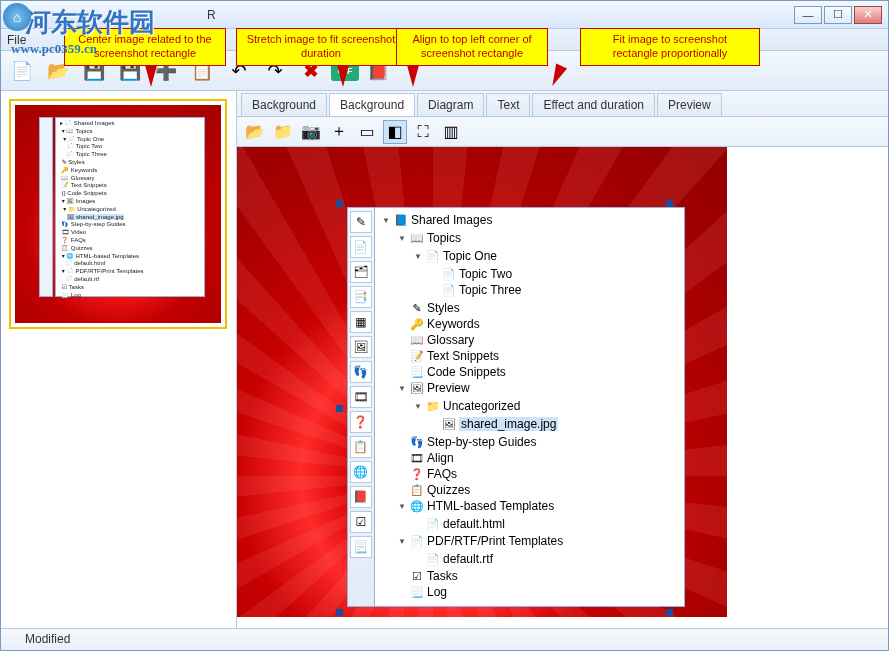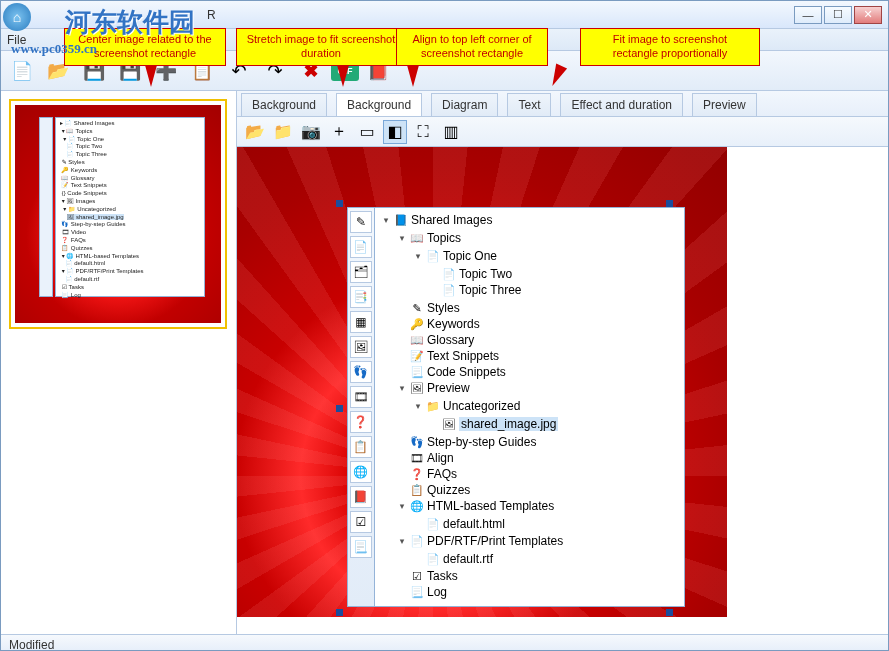--- a/index.html
+++ b/index.html
@@ -19,21 +19,21 @@
 .body-area { flex: 1; display: flex; min-height: 0; }
 .left-pane { width: 236px; background: #fff; border-right: 1px solid #b6c9e2; padding: 8px; }
 .thumb-frame { border: 2px solid #f0c000; background: #fff; width: 218px; height: 230px; position: relative; padding: 4px; }
 .thumb-bg { position: absolute; inset: 4px; background: radial-gradient(circle at 50% 60%, #690000 0%, #b30000 12%, #ff1a1a 30%, #c10000 55%, #a30000 100%); }
 .thumb-inner { position: absolute; top: 16px; left: 44px; width: 150px; height: 180px; background: #fff; border: 1px solid #94b3d8; font-size: 6px; color: #222; padding: 2px 4px; line-height: 1.3; }
 .thumb-sidebar { position: absolute; top: 16px; left: 28px; width: 14px; height: 180px; background: #eaf2fb; border: 1px solid #94b3d8; }
 .thumb-inner .ti-row { white-space: nowrap; }
 
 .right-pane { flex: 1; display: flex; flex-direction: column; min-width: 0; background: #fcfdff; }
 .tab-row { height: 26px; display: flex; align-items: flex-end; background: linear-gradient(#f2f7fd,#e7effa); border-bottom: 1px solid #b6c9e2; padding: 0 4px; gap: 0; font-size: 12px; }
-.tab { padding: 4px 10px; background: linear-gradient(#eef4fb,#e1ebf7); border: 1px solid #b6c9e2; border-bottom: none; margin-right: 9px; color: #333; }
+.tab { padding: 4px 10px; background: linear-gradient(#eef4fb,#e1ebf7); border: 1px solid #b6c9e2; border-bottom: none; margin-right: 2px; color: #333; }
 .tab.active { background: #fff; font-weight: 400; }
 .sub-toolbar { height: 30px; display: flex; align-items: center; gap: 4px; padding: 2px 6px; background: linear-gradient(#f5f9fd,#e8f0fa); border-bottom: 1px solid #b6c9e2; }
 .sub-btn { width: 24px; height: 24px; border: 1px solid transparent; display: flex; align-items: center; justify-content: center; background: transparent; }
 .sub-btn.hi { border-color: #7aa8d8; background: #cde3f7; }
 
 .canvas { flex: 1; position: relative; overflow: hidden; background: #fff; }
 .flower { position: absolute; left: 0; top: 0; width: 490px; height: 470px; background: radial-gradient(circle at 40% 70%, #4a0000 0%, #8a0000 8%, #d60000 18%, #ff2a2a 30%, #c80000 45%, #a80000 70%, #920000 100%); }
 .flower::after { content:""; position:absolute; inset:0; background: repeating-conic-gradient(from 0deg at 40% 70%, rgba(255,120,120,0.15) 0deg 6deg, transparent 6deg 12deg); }
 
 .sel-handles { position: absolute; left: 102px; top: 56px; width: 660px; height: 410px; }
@@ -50,24 +50,24 @@
 .tree > ul { padding-left: 2px; }
 .tree li { padding: 1px 0; white-space: nowrap; display: flex; align-items: center; gap: 3px; flex-wrap: wrap; }
 .tree li > ul { width: 100%; }
 .expander { width: 10px; height: 10px; display: inline-flex; align-items: center; justify-content: center; font-size: 9px; color: #555; }
 .icon-sm { width: 14px; height: 14px; display: inline-flex; align-items: center; justify-content: center; font-size: 11px; }
 
 .callouts { position: absolute; top: 2px; left: 0; right: 0; height: 80px; pointer-events: none; }
 .callout { position: absolute; background: #ffff00; border: 1px solid #cc0000; padding: 4px 8px; font-size: 11px; color: #c00000; text-align: center; line-height: 1.25; }
 .callout .arrow { position: absolute; width: 0; height: 0; border-left: 6px solid transparent; border-right: 6px solid transparent; border-top: 22px solid #cc0000; }
 
-.watermark { position: absolute; top: 4px; left: 24px; font-size: 26px; font-weight: bold; color: #3273c4; text-shadow: 1px 1px 0 #fff; z-index: 50; font-family: "Microsoft YaHei", sans-serif; margin-left: 40px; }
+.watermark { position: absolute; top: 4px; left: 24px; font-size: 26px; font-weight: bold; color: #3273c4; text-shadow: 1px 1px 0 #fff; z-index: 50; font-family: "Microsoft YaHei", sans-serif; }
 .watermark2 { position: absolute; top: 40px; left: 10px; font-size: 13px; font-weight: bold; color: #3273c4; z-index: 50; font-family: Liberation Serif, serif; }
 
-.statusbar { height: 16px; border-top: 1px solid #b6c9e2; background: linear-gradient(#f6f9fd,#e7effa); font-size: 12px; color: #333; padding: 3px 8px; }
+.statusbar { height: 22px; border-top: 1px solid #b6c9e2; background: linear-gradient(#f6f9fd,#e7effa); font-size: 12px; color: #333; padding: 3px 24px; }
 
 .logo-circle { position: absolute; top: 2px; left: 2px; width: 28px; height: 28px; border-radius: 50%; background: radial-gradient(#7cc3f0,#2a7cc0); z-index: 60; display:flex; align-items:center; justify-content:center; color:#fff; font-size:14px; font-weight:bold; }
 </style>
 </head>
 <body>
 
 <div class="window">
   <div class="logo-circle">⌂</div>
   <div class="watermark">河东软件园</div>
   <div class="watermark2">www.pc0359.cn</div>

